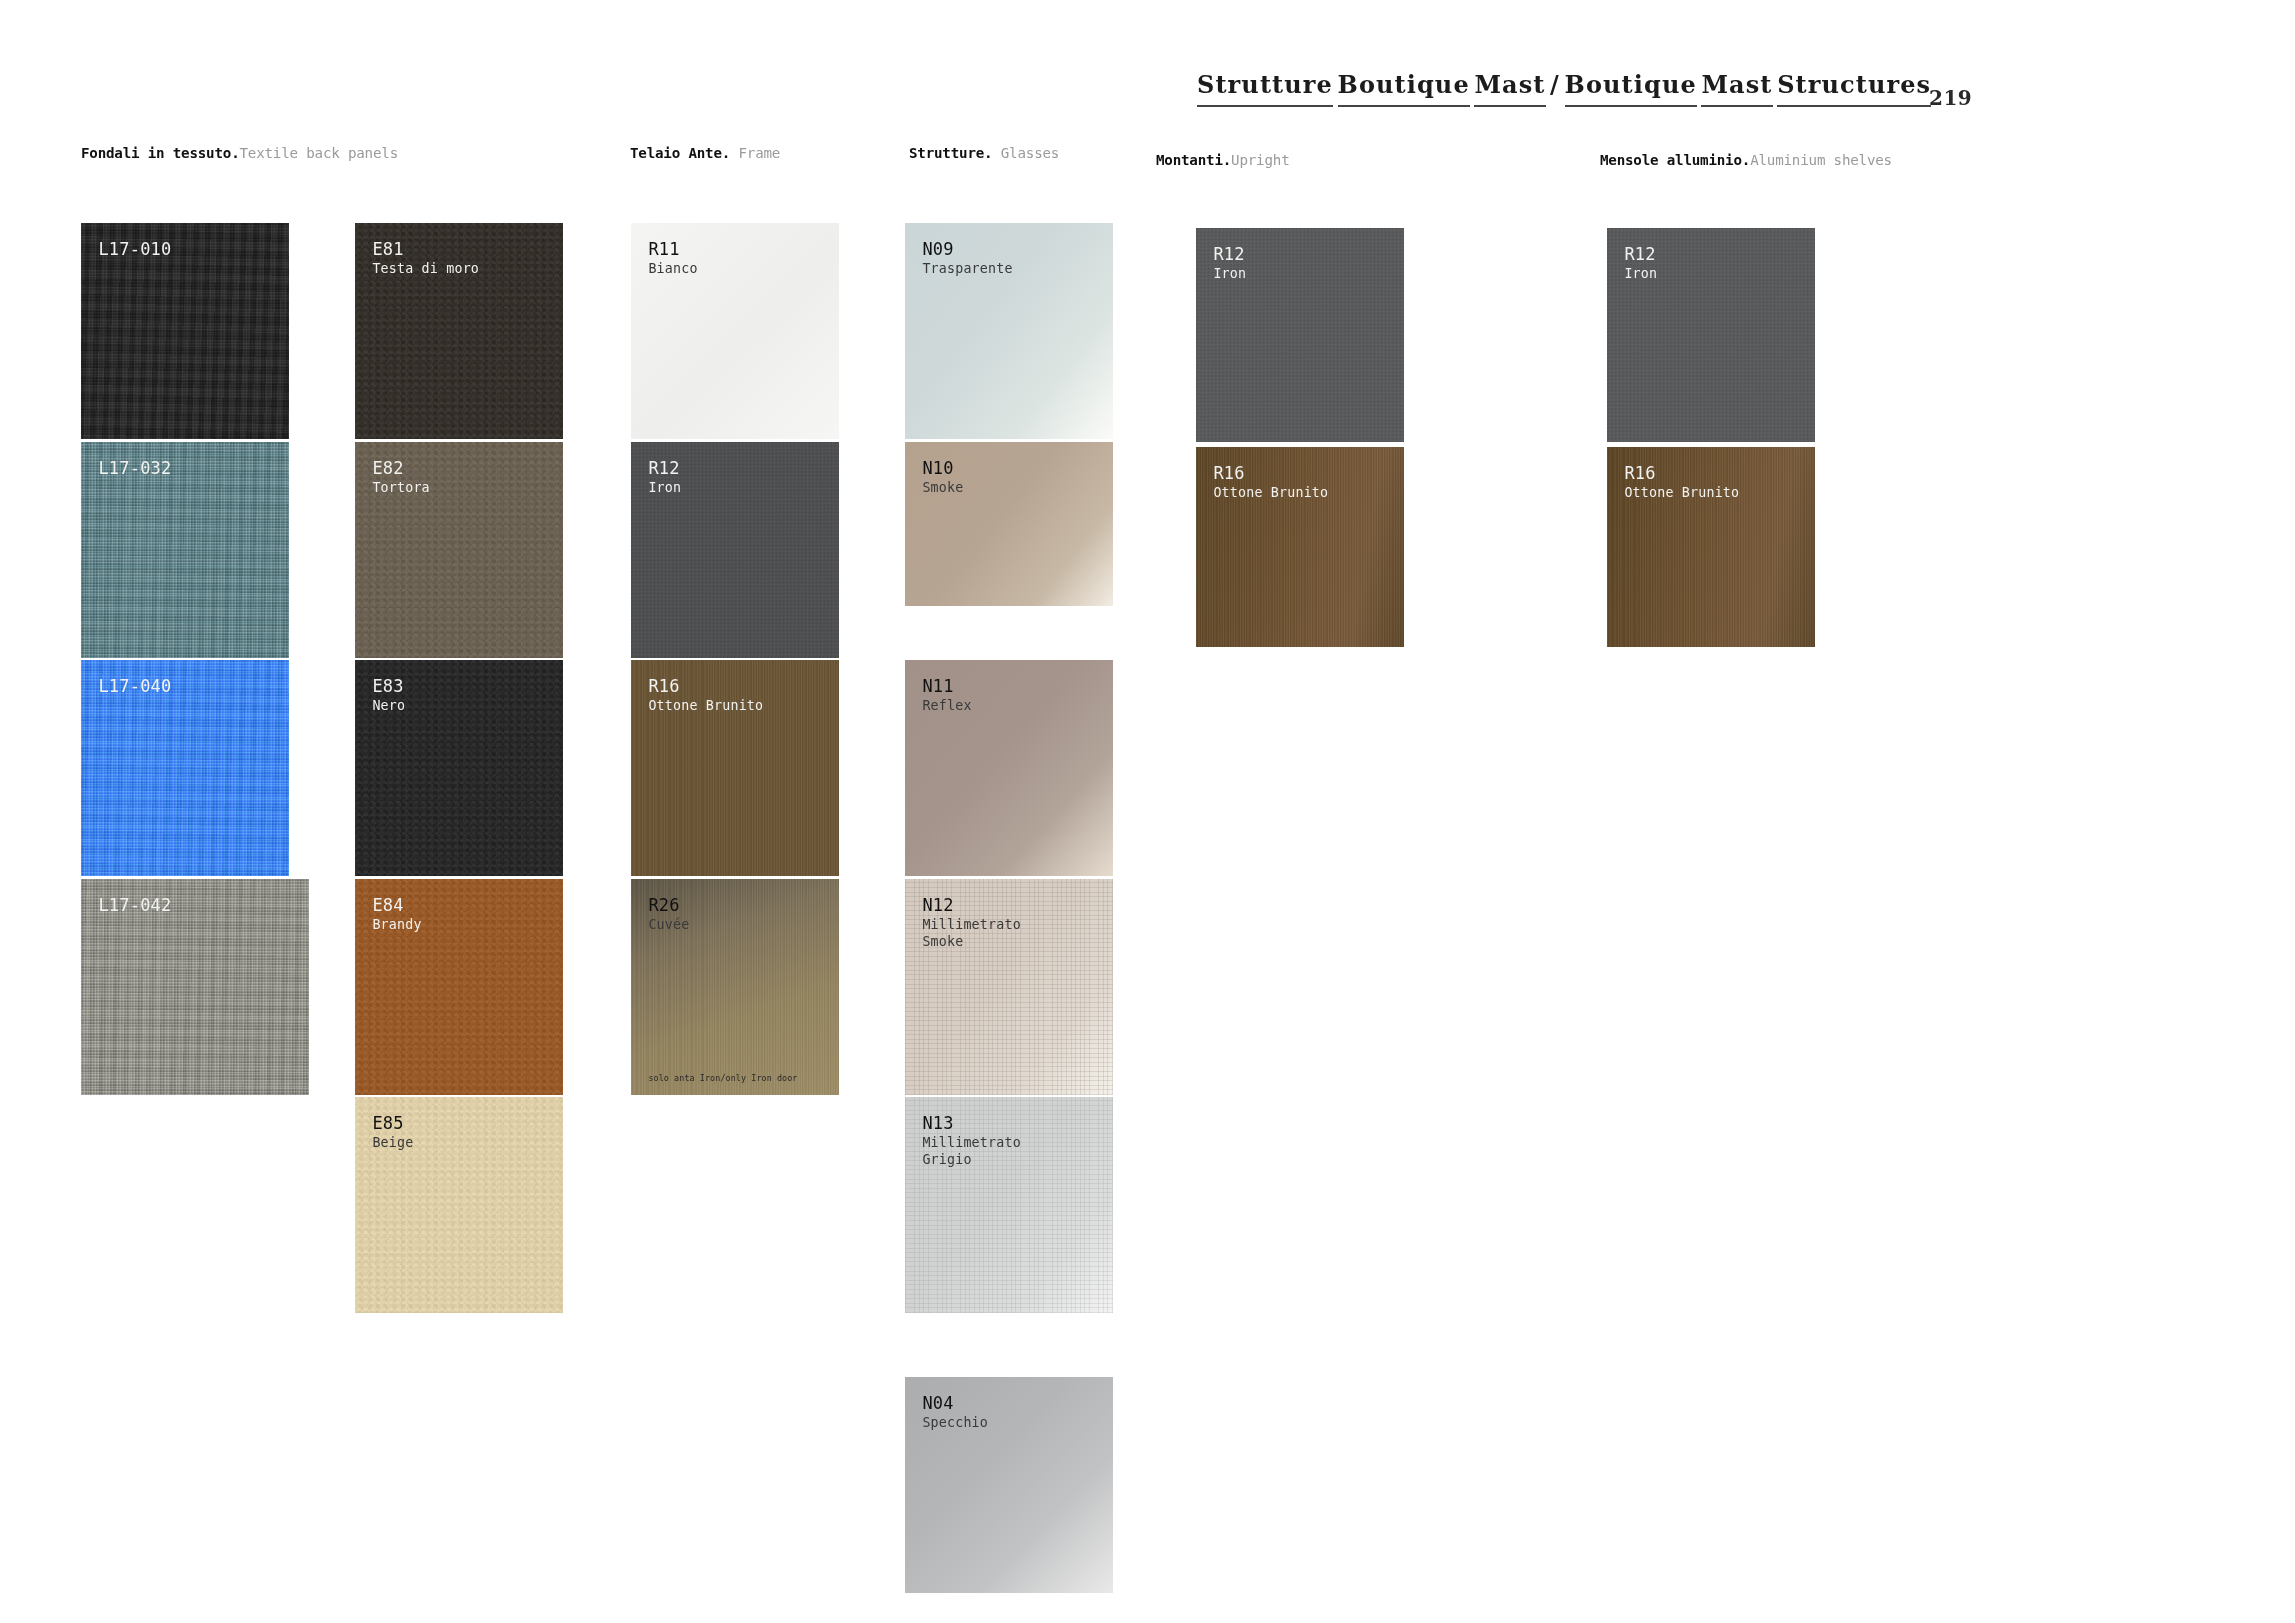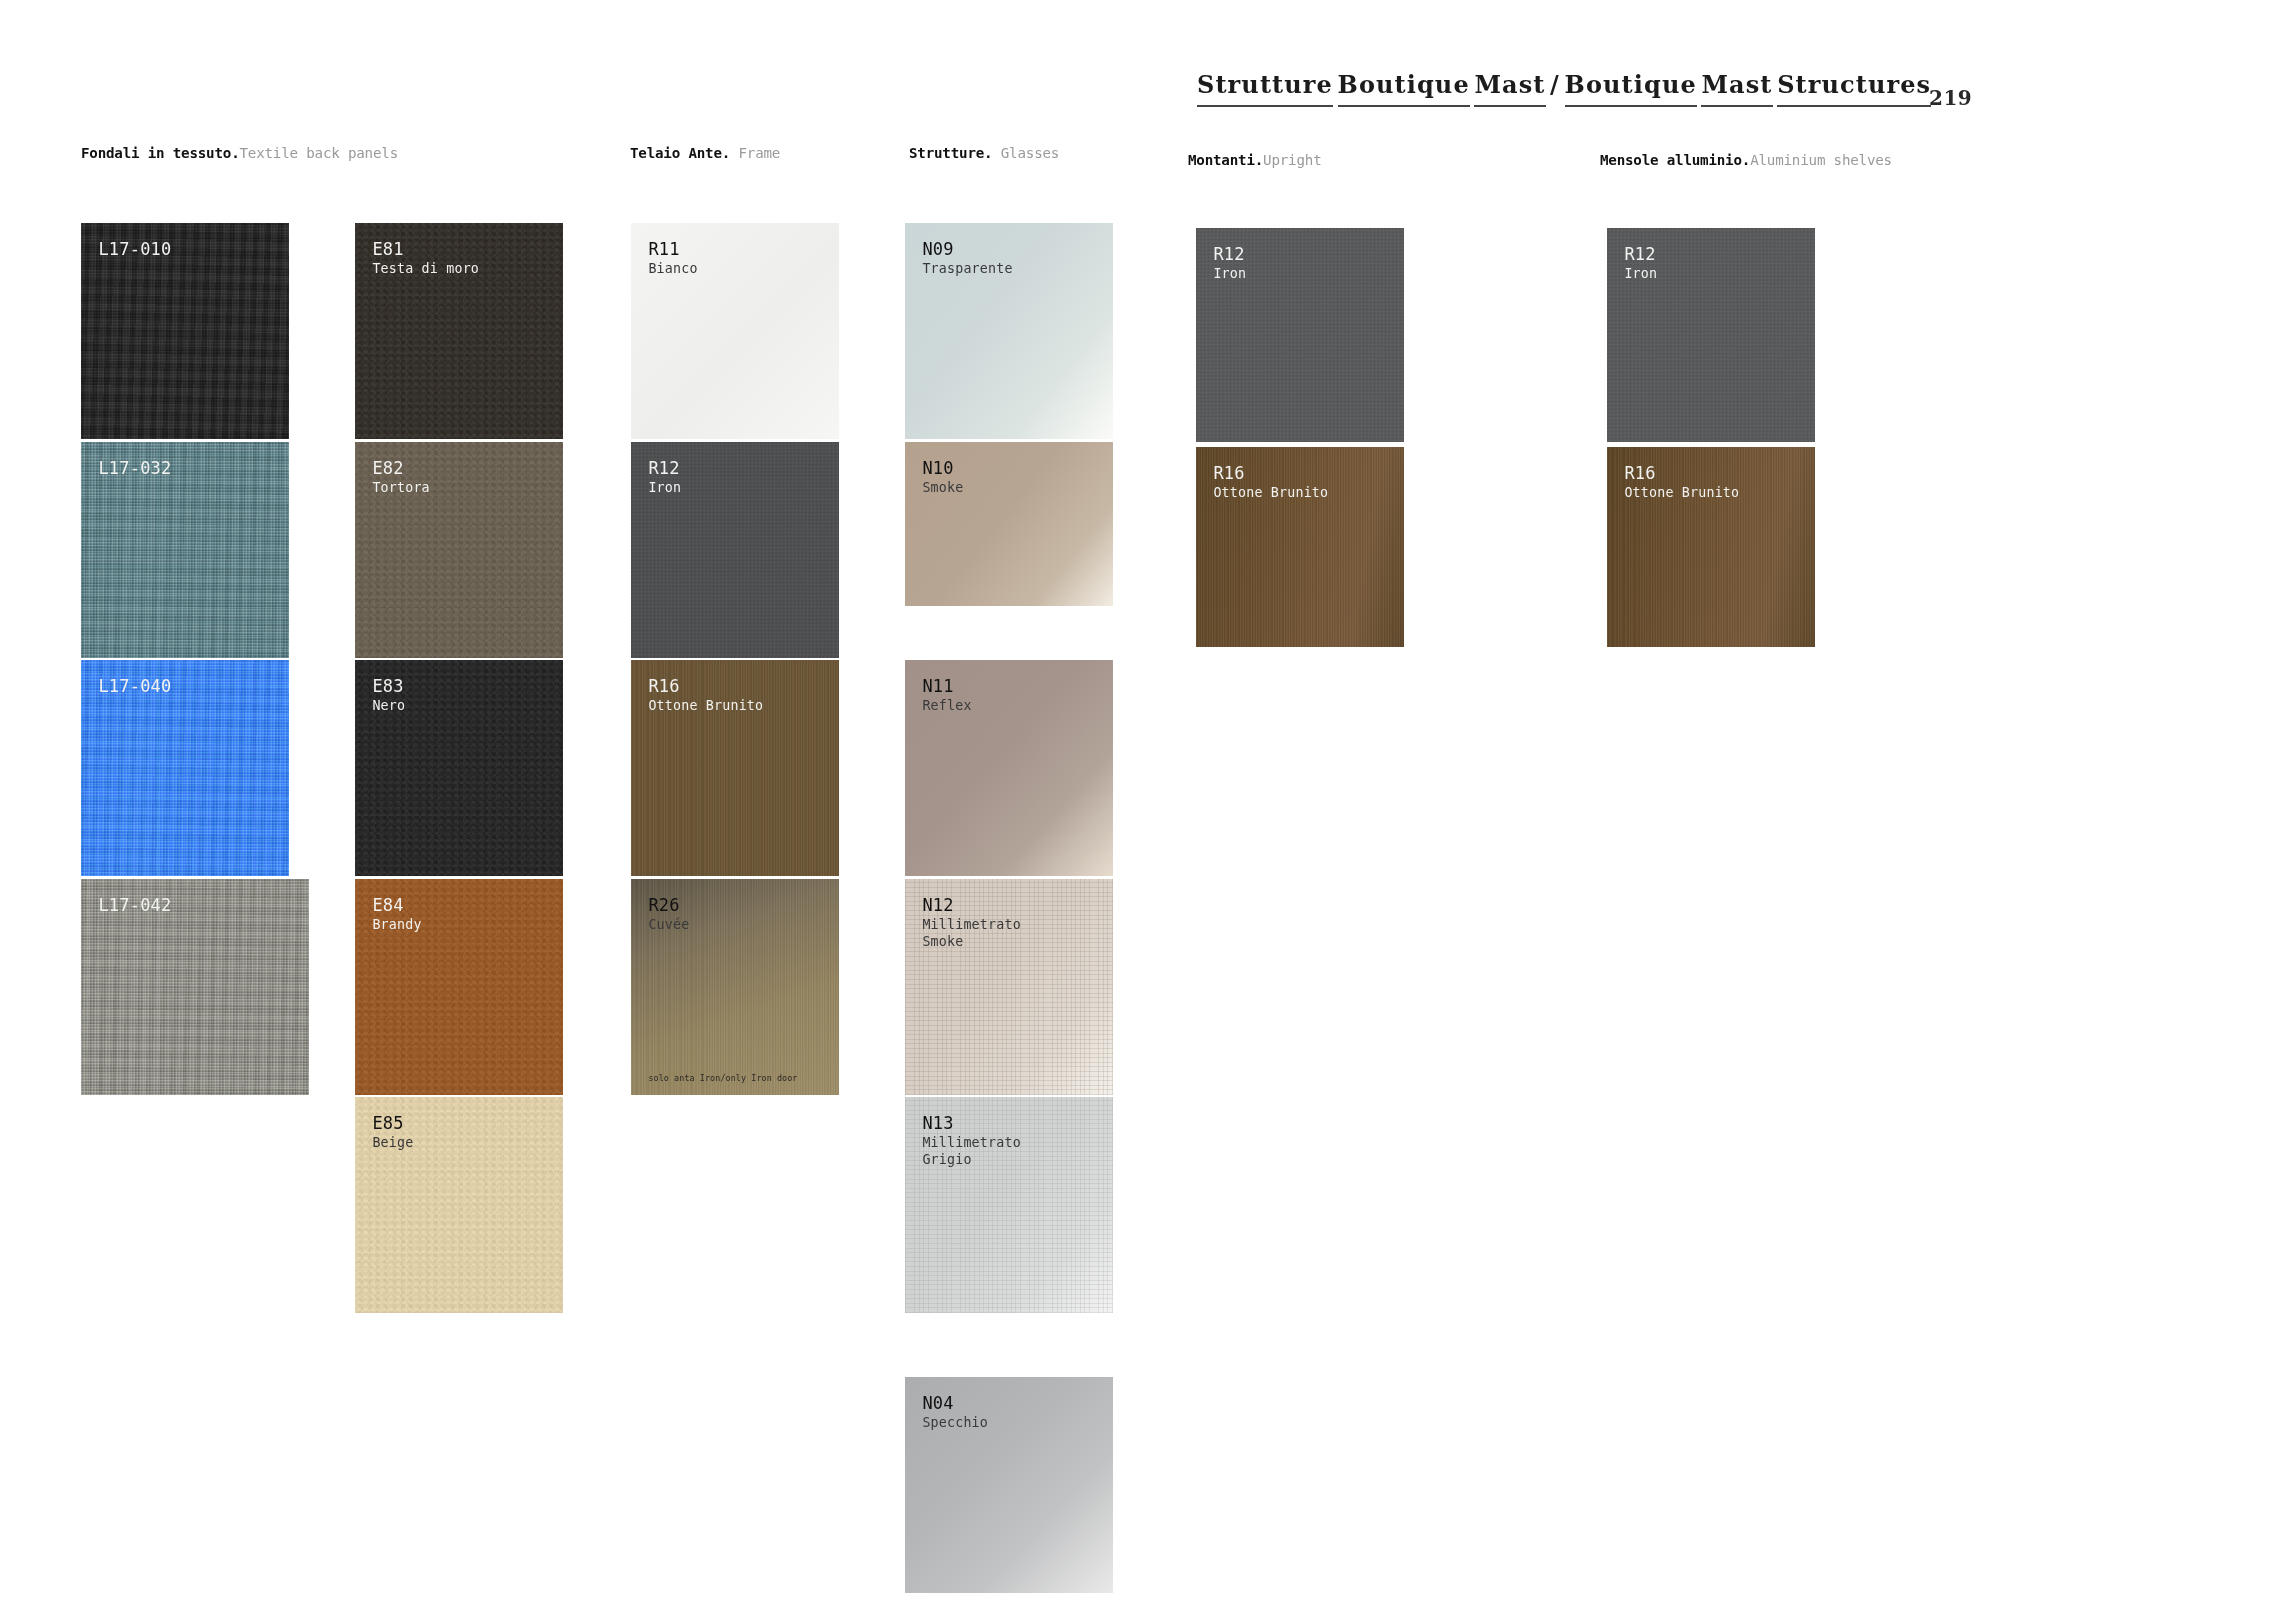--- a/index.html
+++ b/index.html
@@ -208,21 +208,21 @@
 
 <div class="group-label" style="left:81px;  top:145px;">
   <span class="it">Fondali in tessuto.</span><span class="en">Textile back panels</span>
 </div>
 <div class="group-label" style="left:630px; top:145px;">
   <span class="it">Telaio Ante.</span>&nbsp;<span class="en">Frame</span>
 </div>
 <div class="group-label" style="left:909px; top:145px;">
   <span class="it">Strutture.</span>&nbsp;<span class="en">Glasses</span>
 </div>
-<div class="group-label" style="left:1188px; top:152px;text-align:right;">
+<div class="group-label" style="left:1156px; top:152px;text-align:right;">
   <span class="it">Montanti.</span><span class="en">Upright</span>
 </div>
 <div class="group-label" style="left:1600px; top:152px;">
   <span class="it">Mensole alluminio.</span><span class="en">Aluminium shelves</span>
 </div>
 
 <div class="swatch weave light-text" style="left:81px; top:223px; width:208px; height:216px; background:#222222;">
   <div class="sw-labels">
     <span class="sw-code">L17-010</span>
   </div>

